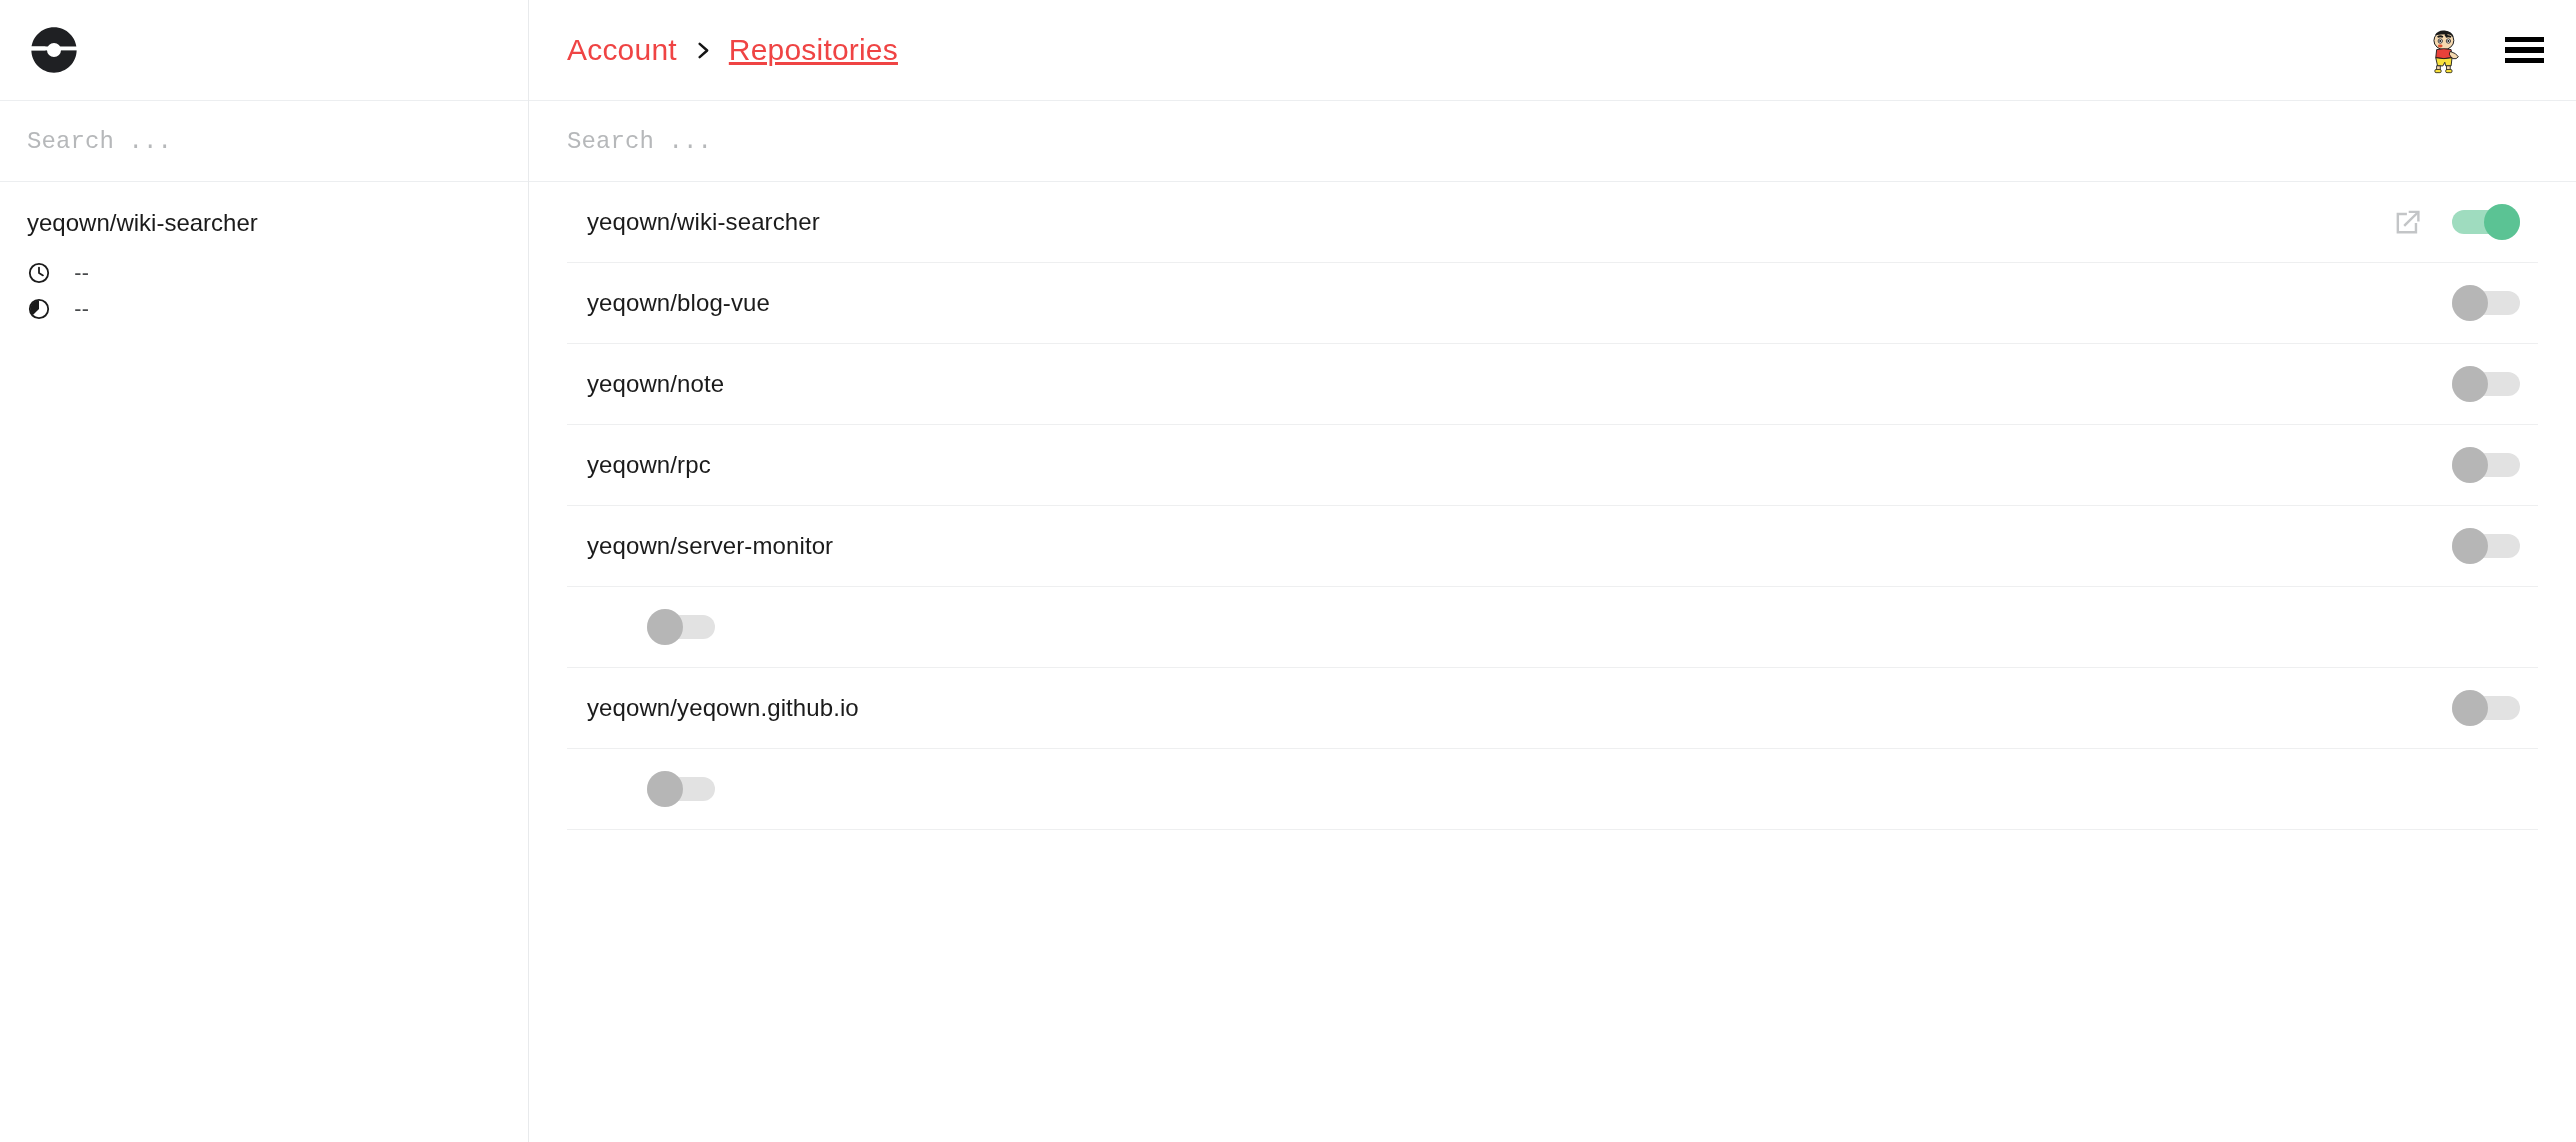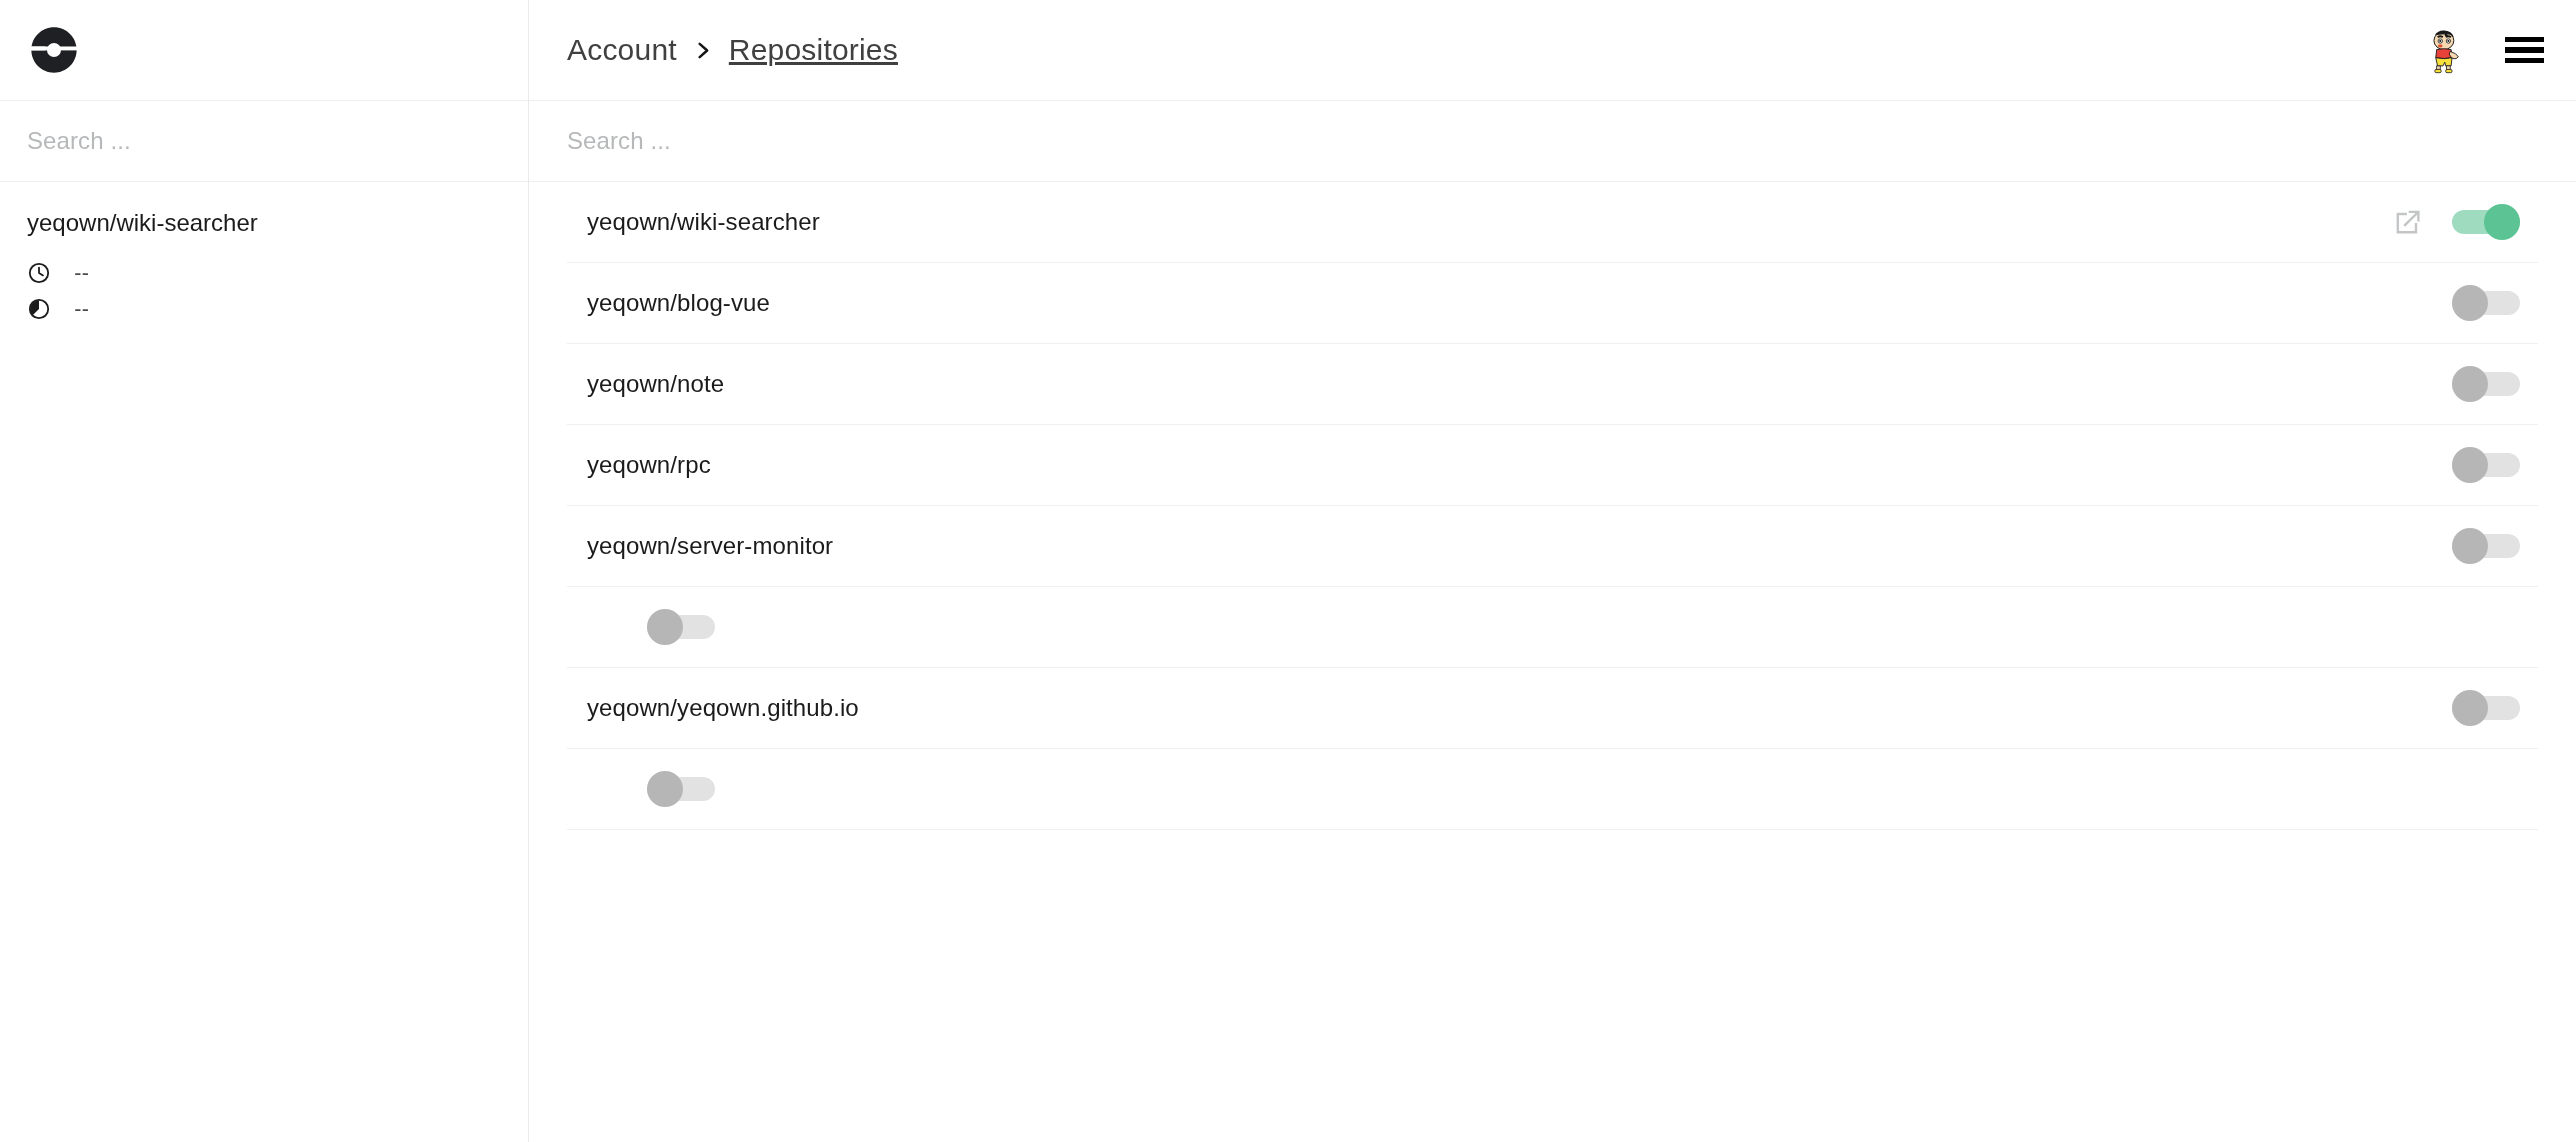--- a/index.html
+++ b/index.html
@@ -51,21 +51,21 @@
     border-bottom: 1.8px solid #eceef0;
     display: flex;
     align-items: center;
     padding: 0 27px;
   }
 
   .search-field {
     border: none;
     outline: none;
     background: transparent;
-    font-family: Liberation Sans, sans-serif;
+    font-family: Liberation Mono, monospace;
     font-size: 24px;
     color: #ef4444;
     width: 100%;
     letter-spacing: 0.1px;
   }
   .search-field::placeholder { color: #b6b8ba; }
 
   .sidebar-list {
     flex: 1 1 auto;
     overflow-y: auto;
@@ -129,21 +129,21 @@
   .breadcrumb {
     display: flex;
     align-items: center;
     gap: 16px;
     flex: 1 1 auto;
     min-width: 0;
   }
 
   .crumb {
     font-size: 30px;
-    color: #404040;
+    color: #ef4444;
     letter-spacing: 0.2px;
     white-space: nowrap;
     cursor: pointer;
   }
   .crumb.current { cursor: default; text-decoration: underline; }
 
   .crumb-sep {
     width: 20px;
     height: 25px;
     display: block;

